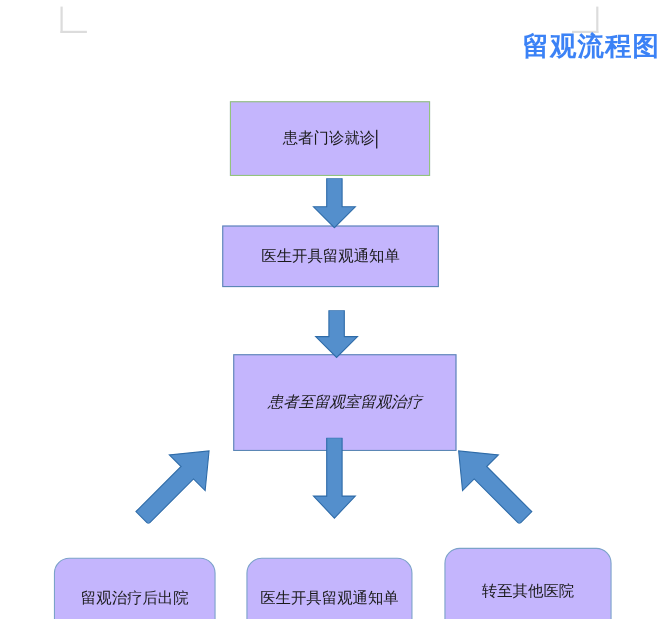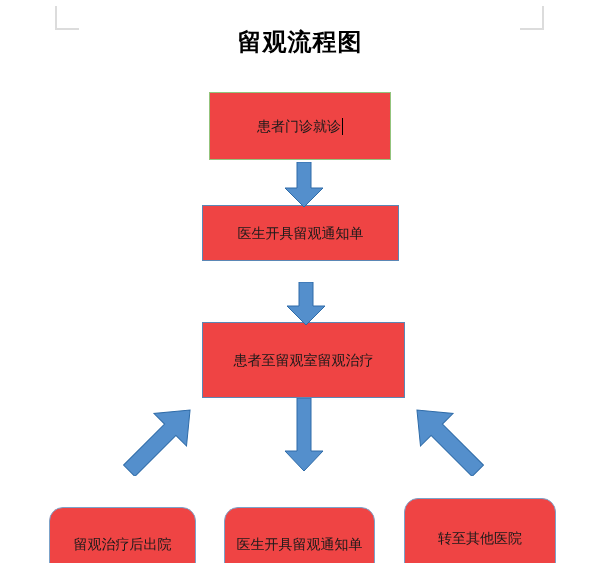--- a/index.html
+++ b/index.html
@@ -26,50 +26,50 @@
   }
   .corner.tl { left: 55px; top: 6px; border-left: 2px solid #dcdcdc; border-bottom: 2px solid #dcdcdc; }
   .corner.tr { left: 520px; top: 6px; border-right: 2px solid #dcdcdc; border-bottom: 2px solid #dcdcdc; }
 
   
   .doc-title {
     position: absolute;
     left: 0;
     top: 27px;
     width: 600px;
-    text-align: center;
+    text-align: right;
     font-size: 24px;
     font-weight: bold;
-    color: #000000;
+    color: #3b82f6;
     letter-spacing: 1px;
     line-height: 30px;
   }
 
   
   .node {
     position: absolute;
     box-sizing: border-box;
     display: flex;
     align-items: center;
     justify-content: center;
-    background: #ef4444;
+    background: #c4b5fd;
     color: #1a1a1a;
     font-size: 14px;
     line-height: 20px;
     text-align: center;
     white-space: nowrap;
   }
   .node.green  { border: 1.6px solid #93c47d; }
   .node.blue   { border: 1.6px solid #5b87b5; }
   .node.round  { border: 1.3px solid #7ba2c9; border-radius: 14px; margin-top: 32px; }
 
   
   #node-1 { left: 209px; top: 92px;  width: 182px; height: 68px; }
   #node-2 { left: 202px; top: 205px; width: 197px; height: 56px; }
-  #node-3 { left: 202px; top: 322px; width: 203px; height: 76px; }
+  #node-3 { left: 212px; top: 322px; width: 203px; height: 88px; font-style: italic; }
   #node-4 { left: 49px;  top: 475px; width: 147px; height: 73px; }
   #node-5 { left: 224px; top: 475px; width: 151px; height: 73px; }
   #node-6 { left: 404px; top: 466px; width: 152px; height: 82px; font-family: Liberation Serif, serif; }
 
   
   .caret {
     display: inline-block;
     width: 1px;
     height: 17px;
     background: #000000;

